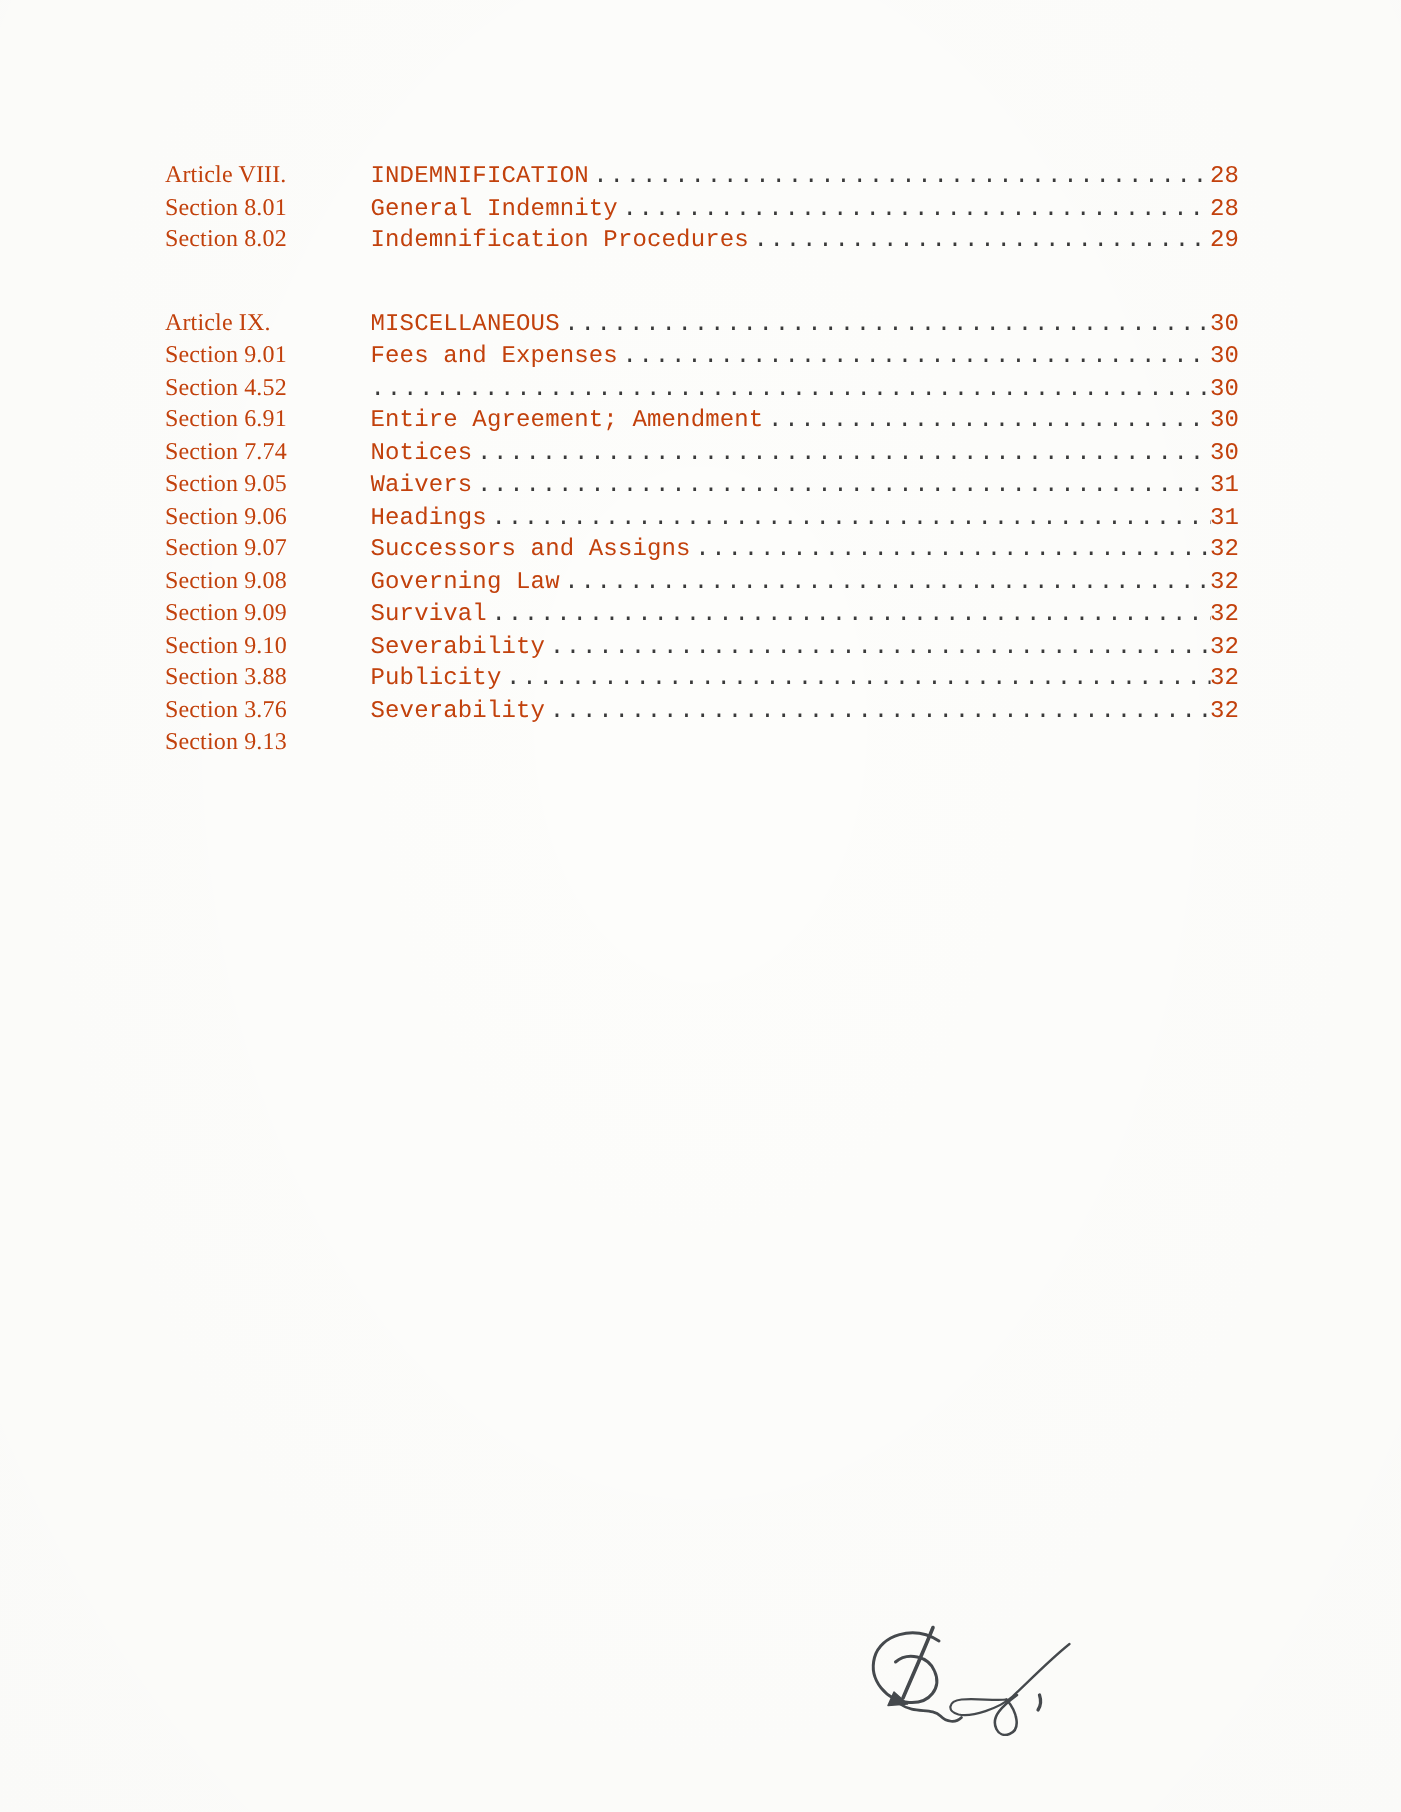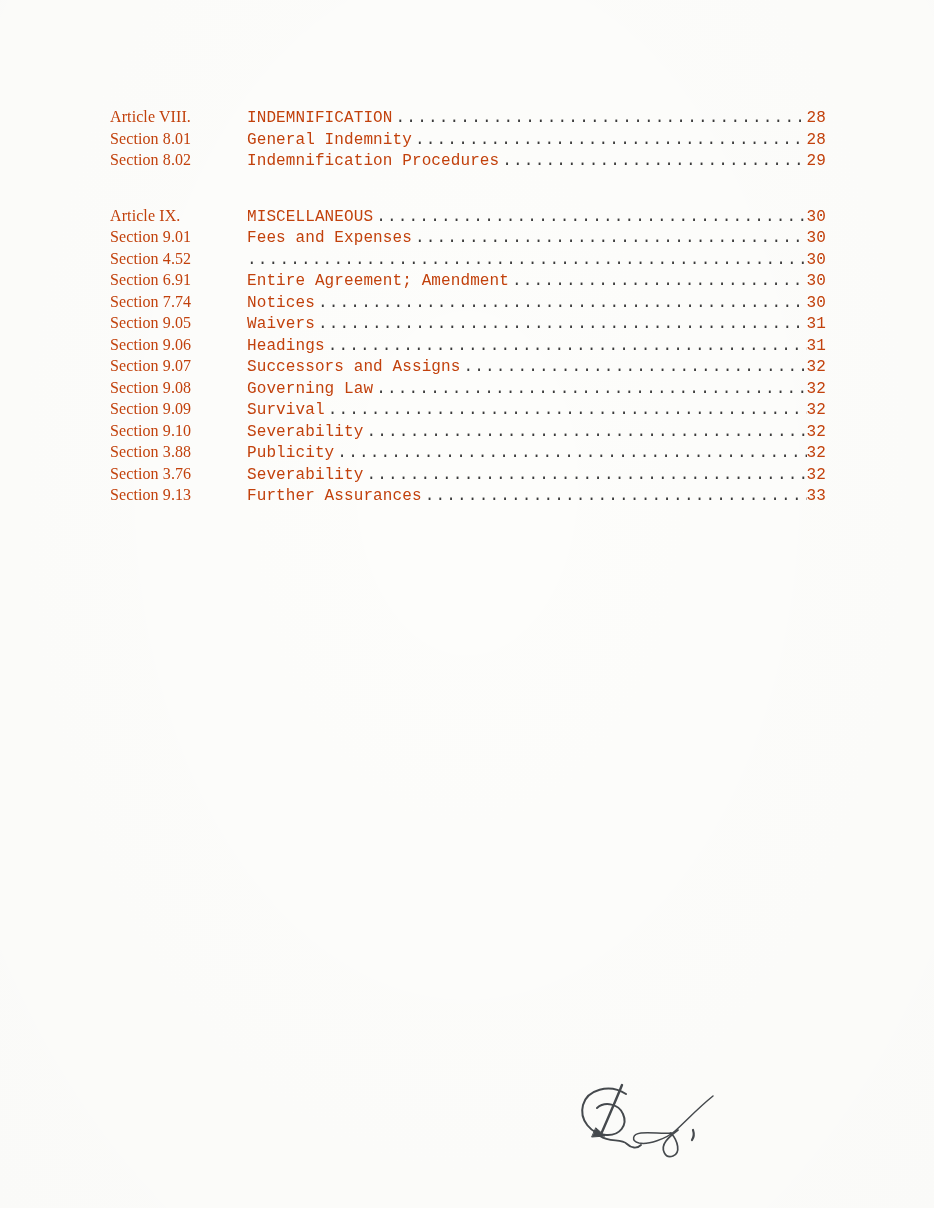--- a/index.html
+++ b/index.html
@@ -210,25 +210,20 @@
         <div class="toc-row">
           <span class="toc-label">Section 3.76</span>
           <span class="toc-main">
             <span class="toc-title">Severability</span>
             <span class="toc-dots"></span>
             <span class="toc-page">32</span>
           </span>
         </div>
         <div class="toc-row">
           <span class="toc-label">Section 9.13</span>
-          <span class="toc-main">
-            <span class="toc-title">Further Assurances</span>
-            <span class="toc-dots"></span>
-            <span class="toc-page">33</span>
-          </span>
         </div>
       </div>
     </div>
 
   <div class="signature">
     <svg viewBox="0 0 152 82" xmlns="http://www.w3.org/2000/svg">
       <g fill="none" stroke="#45494d" stroke-linecap="round" stroke-linejoin="round">
 
         <path d="M 50 15 C 33 4 11 11 7 26 C 3 41 15 55 30 56 C 44 57 52 46 47 35 C 43 25 29 22 21 29" stroke-width="2"></path>
 

